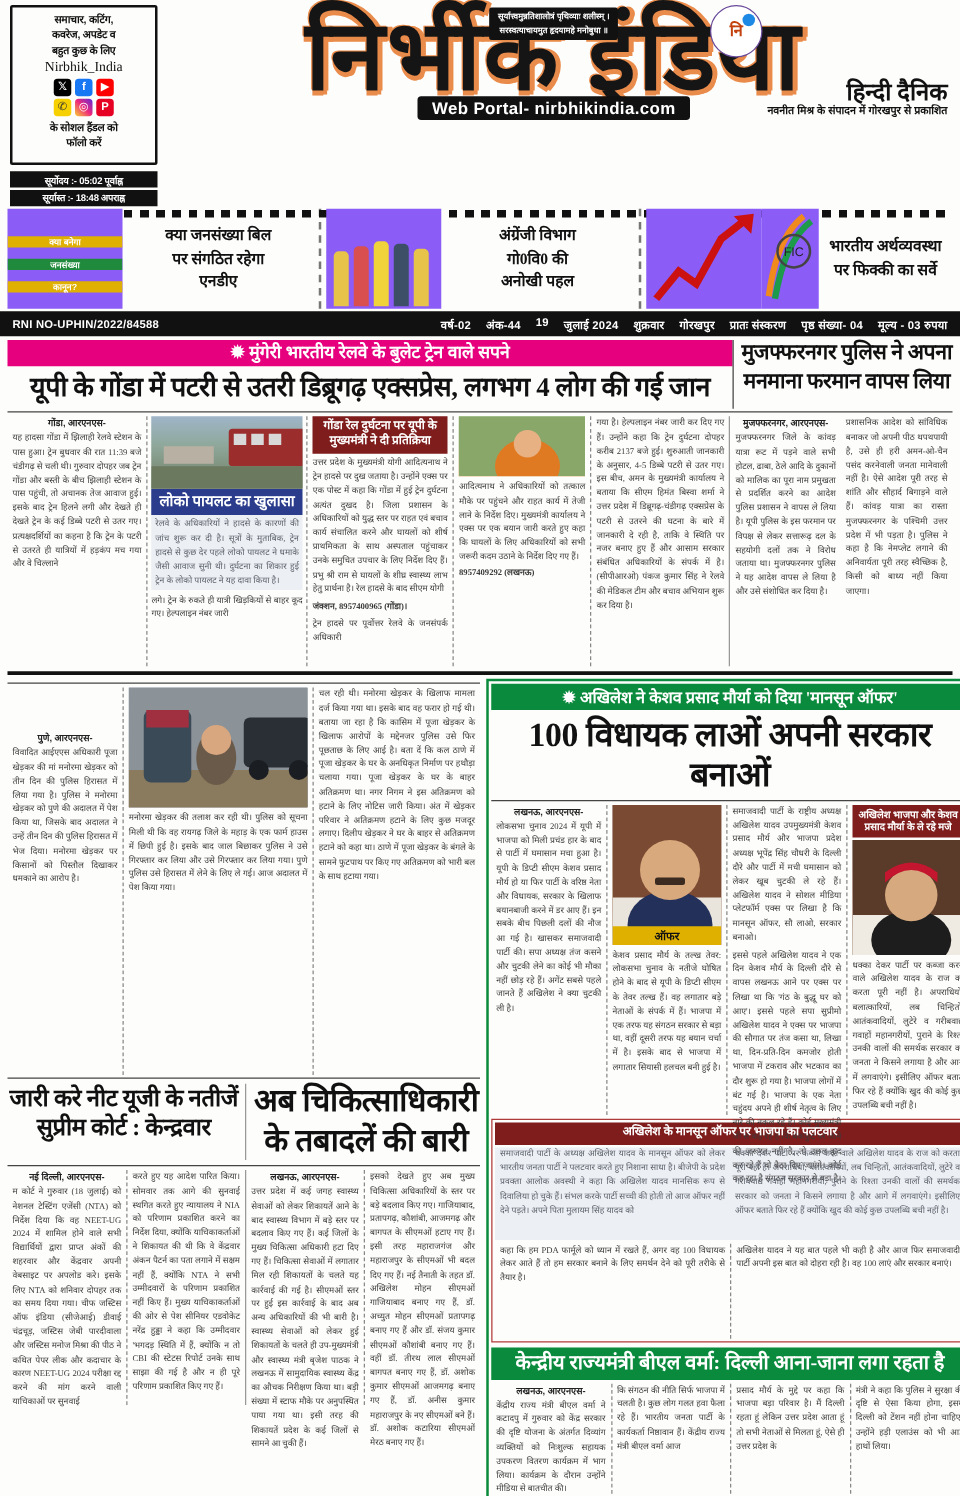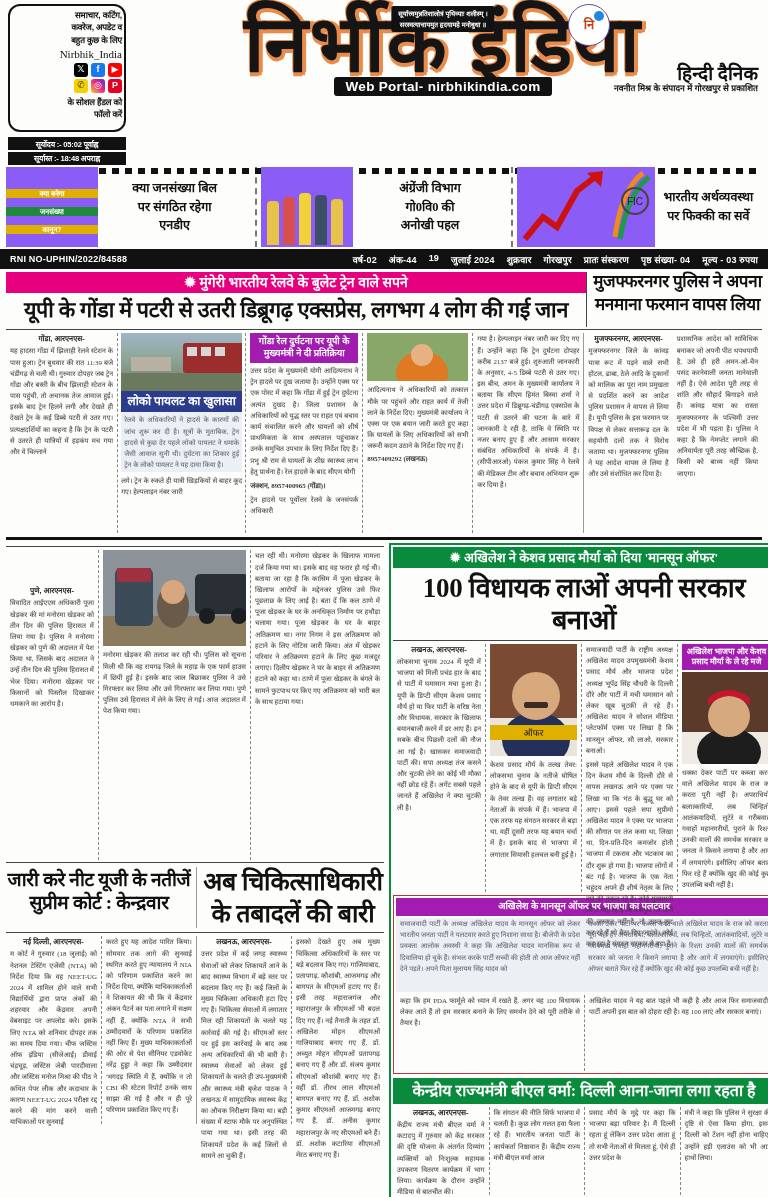--- a/index.html
+++ b/index.html
@@ -12,23 +12,23 @@
   
   .row{display:flex;}
   .fill{flex:1;}
   .thin{height:1px;background:#444;}
   .vdash{border-left:1px dashed #888;}
   .vsolid{border-left:1px solid #999;}
 
   
   #masthead{position:relative;height:165px;padding:4px 8px 0 8px;box-sizing:border-box;}
   .mast-left{
-    width:118px;border:2px solid #111;border-radius:12px;
+    width:118px;border:2px solid #111;border-radius:2px;
     padding:3px 2px;box-sizing:border-box;text-align:center;height:128px;
-    display:flex;flex-direction:column;justify-content:flex-start;align-items:flex-end;
+    display:flex;flex-direction:column;justify-content:flex-start;
   }
   .mast-left .ln{font-size:8.5px;font-weight:bold;color:#111;line-height:1.45;letter-spacing:-.2px;}
   .mast-left .brand{font-family:"Liberation Serif","DejaVu Serif",serif;font-size:11px;color:#111;margin:2px 0 2px;}
   .soc-row{display:flex;justify-content:center;gap:3px;margin:1px 0;}
   .soc{width:14px;height:14px;border-radius:3px;display:flex;align-items:center;justify-content:center;
        font-size:9px;color:#fff;font-weight:bold;line-height:1;}
   .soc.x{background:#000;}
   .soc.fb{background:#1877f2;}
   .soc.yt{background:#ff0000;}
   .soc.wa{background:#f7d000;color:#333;}
@@ -120,21 +120,21 @@
 
   .dateline{font-size:7.4px;font-weight:bold;text-align:center;display:block;margin-bottom:2px;color:#222;}
   .col p{margin:0;font-size:6.9px;line-height:1.62;text-align:justify;color:#3a3a3a;
      font-family:"Liberation Serif",serif;}
   .col{padding:0 4px;box-sizing:border-box;}
 
   .capbar{
     background:#2b3c8c;color:#fff;font-family:"Liberation Serif",serif;font-weight:bold;
     font-size:12px;text-align:center;padding:3px 2px;line-height:1.25;
   }
-  .capbar.red{background:#a21caf;font-size:9.5px;}
+  .capbar.red{background:#7f1d1d;font-size:9.5px;}
   .shadedcol{background:#eceff4;}
   .shadedcol p{color:#5a5f68;}
 
   .photo{background:#cfd4d8;position:relative;overflow:hidden;}
   .ph-train{background:linear-gradient(180deg,#9fb5c9 0%,#8fa89b 40%,#6f7d62 100%);}
   .ph-yogi{background:linear-gradient(180deg,#9dbb7e 0%,#7fa05f 45%,#d9832a 100%);}
   .ph-pooja{background:linear-gradient(180deg,#8d9aa1 0%,#6f7a80 50%,#7a6a55 100%);}
   .ph-keshav{background:linear-gradient(180deg,#6b3f2e 0%,#8a5a3c 50%,#c7b299 100%);}
   .ph-akhilesh{background:linear-gradient(180deg,#4a2e20 0%,#7d4a34 45%,#b9a489 100%);}
   .redbox{border:1.5px solid #b03a3a;}
@@ -429,21 +429,21 @@
 
             <div class="col vdash" style="width:96px;">
               <div class="photo ph-keshav" style="height:112px;position:relative;">
                 <svg viewBox="0 0 92 112" width="92" height="112">
                   <rect width="92" height="112" fill="#7a4a33"></rect>
                   <rect x="0" y="74" width="92" height="38" fill="#e9e4dc"></rect>
                   <ellipse cx="46" cy="96" rx="34" ry="28" fill="#22305a"></ellipse>
                   <circle cx="46" cy="52" r="24" fill="#d8a97d"></circle>
                   <rect x="34" y="58" width="24" height="6" rx="2" fill="#3a2a20"></rect>
                 </svg>
-                <div style="position:absolute;left:0;right:0;bottom:16px;background:#e0b000;color:#111;font-size:9px;font-weight:normal;text-align:center;padding:1px 0;">ऑफर</div>
+                <div style="position:absolute;left:0;right:0;bottom:0;background:#e0b000;color:#111;font-size:9px;font-weight:bold;text-align:center;padding:1px 0;">ऑफर</div>
               </div>
               <p style="margin-top:3px;">केशव प्रसाद मौर्य के तल्ख तेवर: लोकसभा चुनाव के नतीजे घोषित होने के बाद से यूपी के डिप्टी सीएम के तेवर तल्ख हैं। वह लगातार बड़े नेताओं के संपर्क में हैं। भाजपा में एक तरफ यह संगठन सरकार से बड़ा था, वहीं दूसरी तरफ यह बयान चर्चा में है। इसके बाद से भाजपा में लगातार सियासी हलचल बनी हुई है।</p>
             </div>
 
             <div class="col vdash" style="width:96px;">
               <p>समाजवादी पार्टी के राष्ट्रीय अध्यक्ष अखिलेश यादव उपमुख्यमंत्री केशव प्रसाद मौर्य और भाजपा प्रदेश अध्यक्ष भूपेंद्र सिंह चौधरी के दिल्ली दौरे और पार्टी में मची घमासान को लेकर खूब चुटकी ले रहे हैं। अखिलेश यादव ने सोशल मीडिया प्लेटफॉर्म एक्स पर लिखा है कि मानसून ऑफर, सौ लाओ, सरकार बनाओ।</p>
               <p style="margin-top:3px;">इससे पहले अखिलेश यादव ने एक दिन केशव मौर्य के दिल्ली दौरे से वापस लखनऊ आने पर एक्स पर लिखा था कि 'गंठ के बुद्धू घर को आए'। इससे पहले सपा सुप्रीमो अखिलेश यादव ने एक्स पर भाजपा की सौगात पर तंज कसा था, लिखा था, दिन-प्रति-दिन कमजोर होती भाजपा में टकराव और भटकाव का दौर शुरू हो गया है। भाजपा लोगों में बंट गई है। भाजपा के एक नेता चहुंदय अपने ही शीर्ष नेतृत्व के लिए नारे की नकल रहे हैं। कोई मुख्यमंत्री जी से कह रहे हैं कि बैकफुट पर जाने की जरूरत नहीं है, तो उछल-कूद कर रहे हैं वो बैठा दिए जाएंगे। कोई कह रहा है संगठन सरकार से बड़ा है।</p>
             </div>
 
             <div class="col vdash" style="width:98px;">

